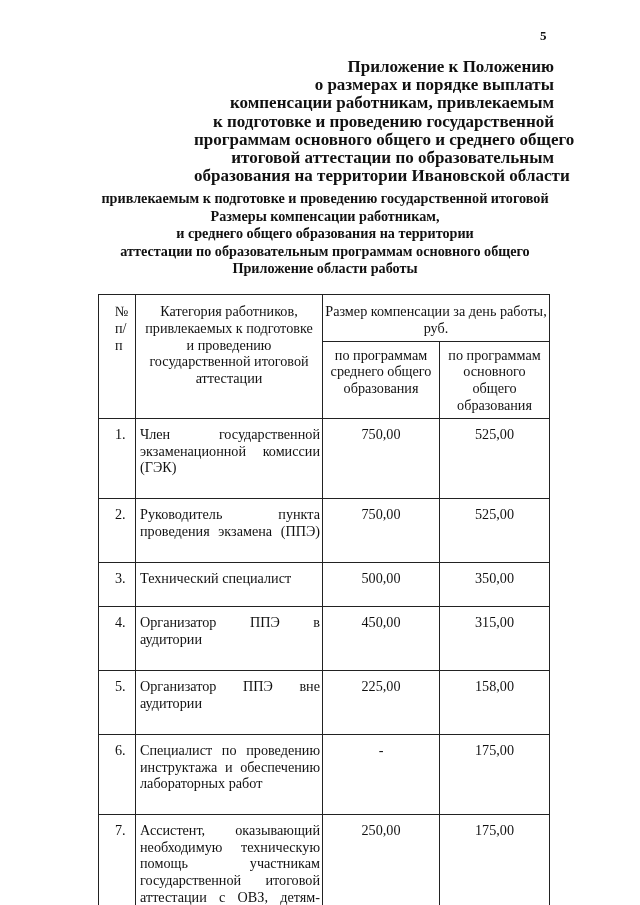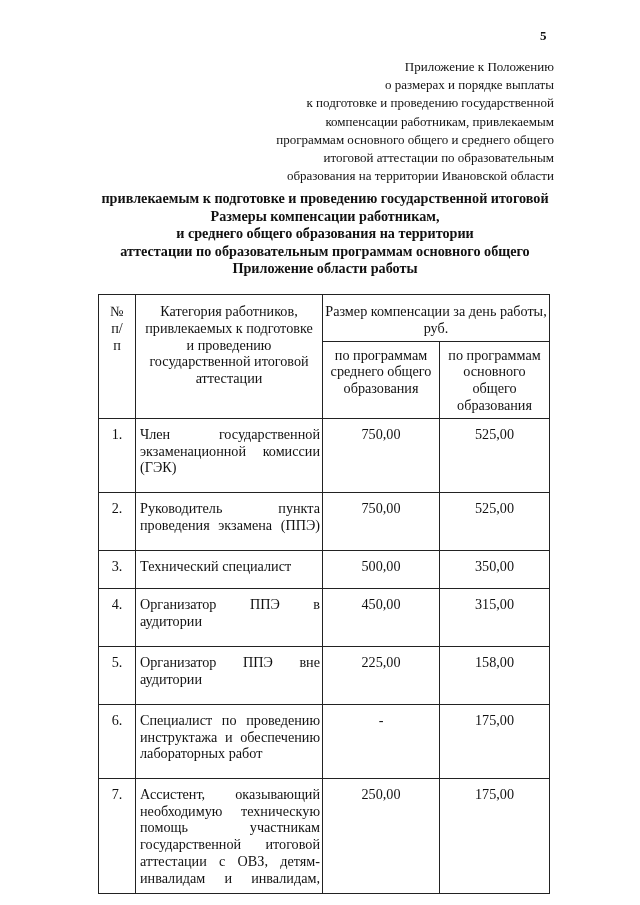--- a/index.html
+++ b/index.html
@@ -7,36 +7,36 @@
       width: 640px; height: 905px; position: relative; overflow: hidden;
       font-family: "Liberation Serif", "DejaVu Serif", serif;
       color: #111111;
     }
     .page-number {
       position: absolute; left: 540px; top: 28px;
       font-size: 13px; font-weight: bold;
     }
     .appendix {
       position: absolute; right: 86px; top: 58px; width: 360px;
-      text-align: right; font-size: 13px; line-height: 18.2px;
+      text-align: right; font-size: 17px; line-height: 18.2px; font-weight: bold;
     }
     .appendix div { white-space: nowrap; }
     .title {
       position: absolute; left: 90px; top: 190px; width: 470px;
       text-align: center; font-size: 14.2px; font-weight: bold; line-height: 17.6px;
     }
     .title div { white-space: nowrap; }
     table.comp {
       position: absolute; left: 98px; top: 294px; width: 451px;
       border-collapse: collapse; table-layout: fixed;
       font-size: 14.2px; line-height: 16.8px;
     }
     table.comp td, table.comp th {
       border: 1.3px solid #222; font-weight: normal; vertical-align: top;
-      padding: 10px; 
+      padding: 16px; 
     }
     th { text-align: center; }
     .c-num { width: 37px; }
     .c-cat { width: 187px; }
     .c-mid { width: 117px; }
     .c-bas { width: 110px; }
     .h-num { padding-top: 8px !important; }
     .h-cat { padding: 8px 4px 0 4px !important; margin-top: 44px; }
     .h-top { padding: 8px 2px 4px 2px !important; height: 24px; }
     .h-sub { padding: 5px 2px 4px 2px !important; height: 65px; }
@@ -53,22 +53,22 @@
     .row7 td { height: 97px; }
   </style>
 </head>
 <body>
 
 <div class="page-number">5</div>
 
 <div class="appendix">
   <div>Приложение к Положению</div>
   <div>о размерах и порядке выплаты</div>
+  <div>компенсации работникам, привлекаемым</div>
   <div>к подготовке и проведению государственной</div>
-  <div>компенсации работникам, привлекаемым</div>
   <div>программам основного общего и среднего общего</div>
   <div>итоговой аттестации по образовательным</div>
   <div>образования на территории Ивановской области</div>
 </div>
 
 <div class="title">
   <div>привлекаемым к подготовке и проведению государственной итоговой</div>
   <div>Размеры компенсации работникам,</div>
   <div>и среднего общего образования на территории</div>
   <div>аттестации по образовательным программам основного общего</div>

